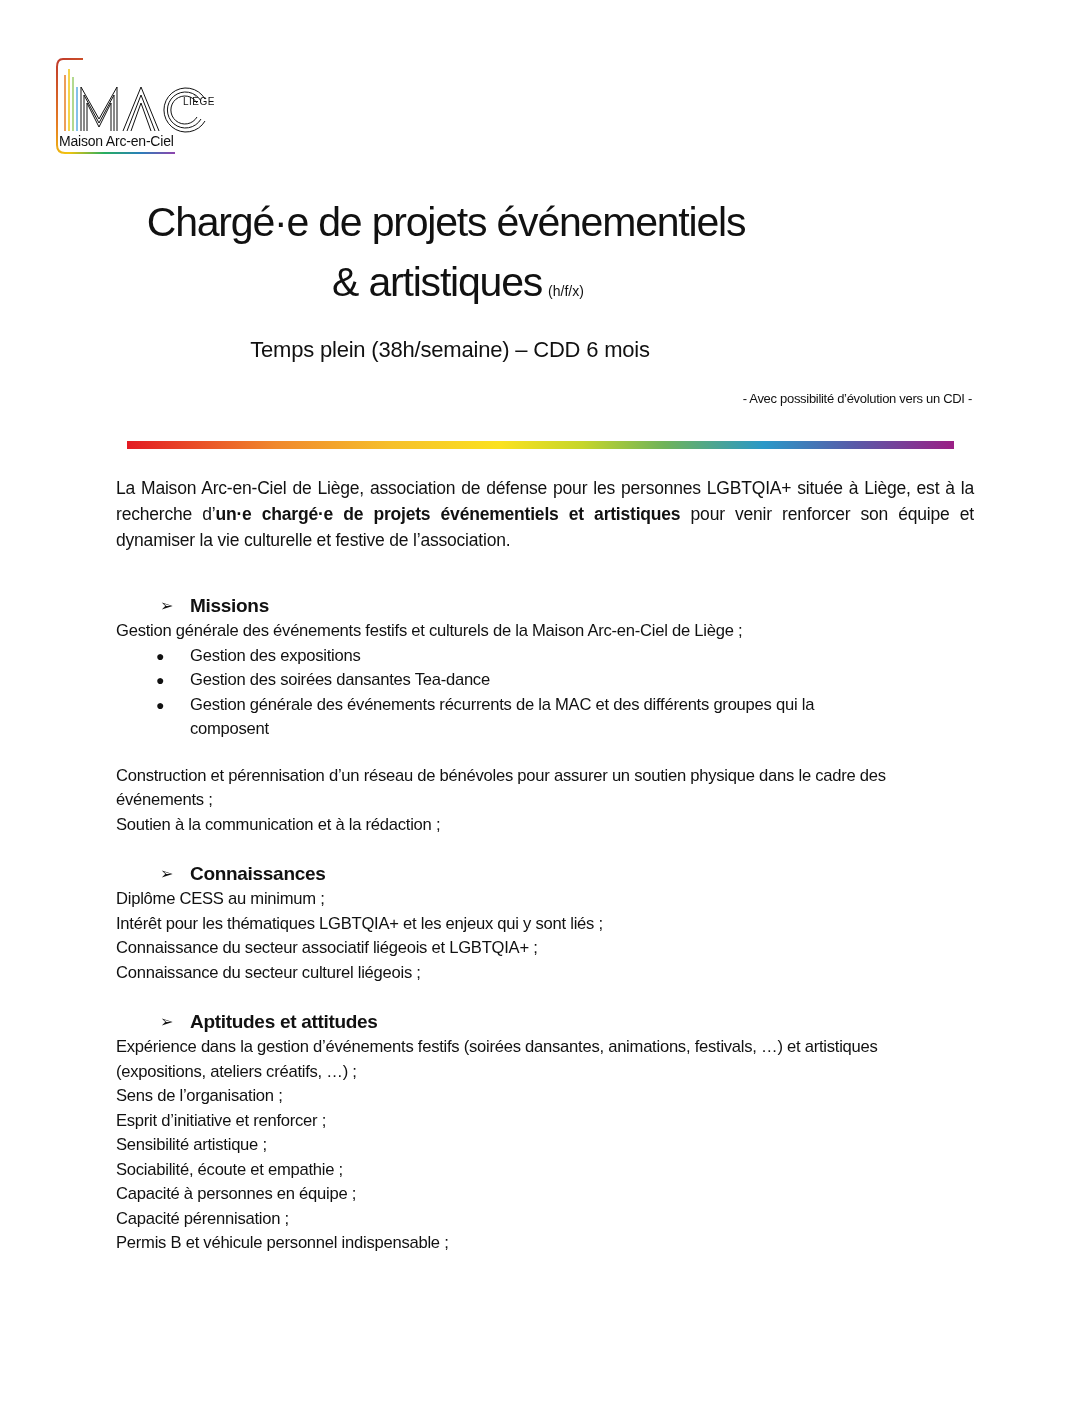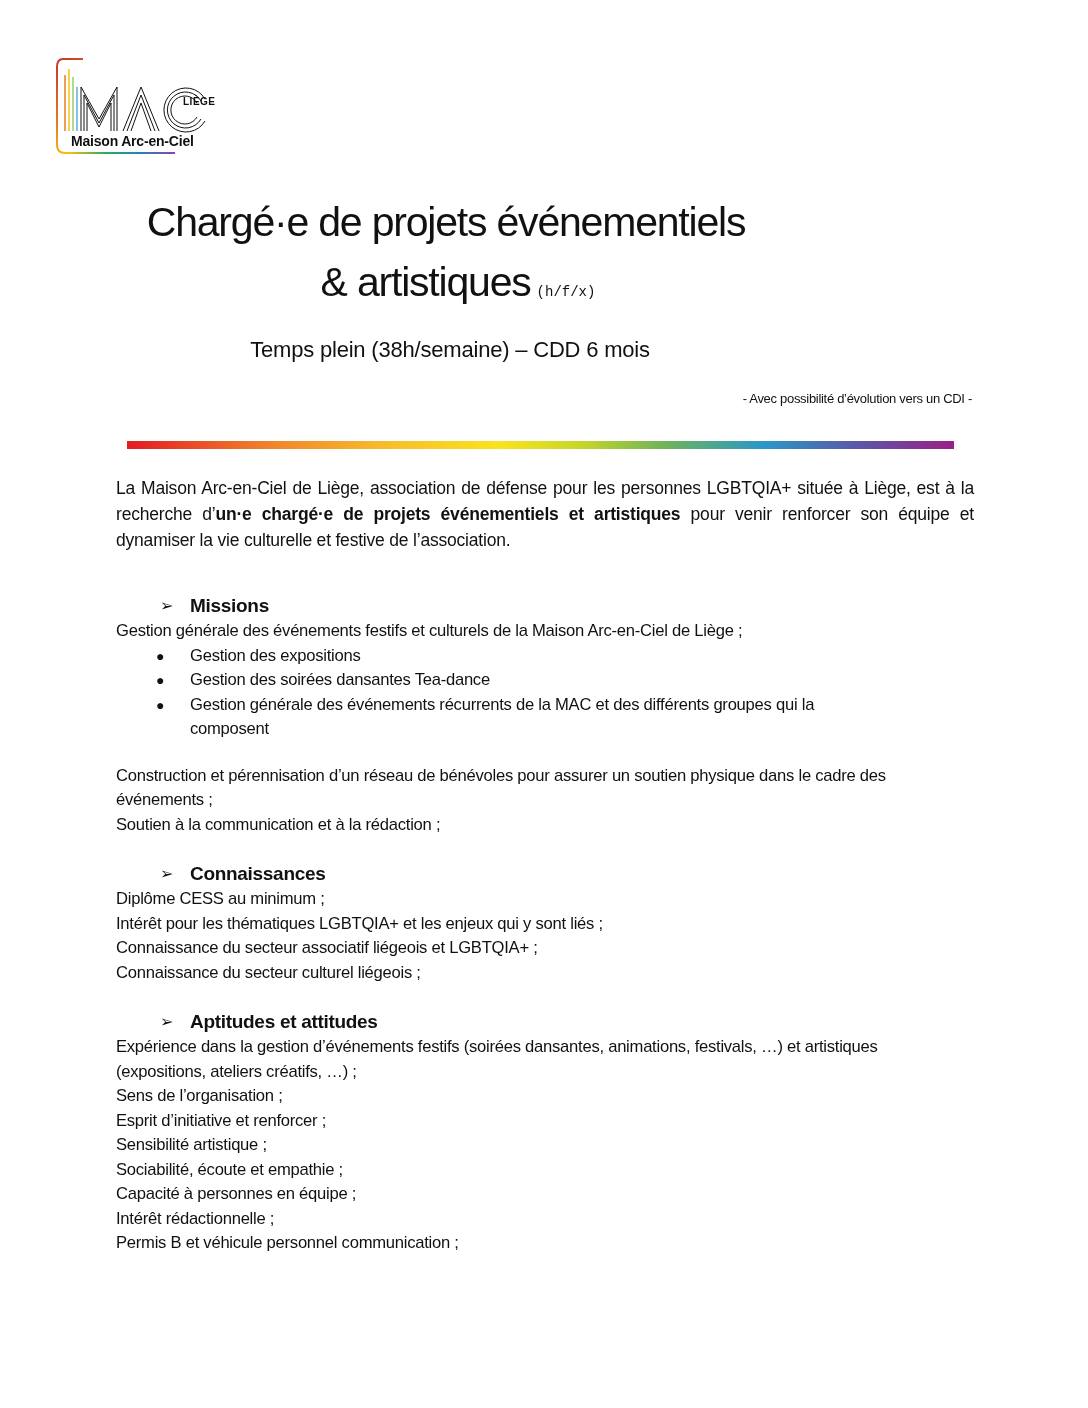--- a/index.html
+++ b/index.html
@@ -1,28 +1,28 @@
 <!DOCTYPE html>
 <html><head>
 <meta charset="utf-8">
 <style>
   html, body { margin: 0; padding: 0; background: #ffffff; }
   body {
     width: 1088px; height: 1408px; position: relative; overflow: hidden;
     font-family: "Liberation Sans", "DejaVu Sans", sans-serif;
     color: #111;
   }
-  .logo { position: absolute; left: 55px; top: 57px; width: 160px; height: 100px; font-weight: bold; }
+  .logo { position: absolute; left: 55px; top: 57px; width: 160px; height: 100px; }
   .title {
     position: absolute; left: 0; width: 892px; text-align: center;
     font-size: 41px; letter-spacing: -1.2px; color: #111; line-height: 1;
   }
   .title.l1 { top: 202px; }
   .title.l2 { top: 262px; left: 12px; }
-  .title .small { font-size: 14px; letter-spacing: 0; margin-left: 6px; font-family: Liberation Mono, monospace; }
+  .title .small { font-size: 14px; letter-spacing: 0; margin-left: 6px; }
   .subtitle {
     position: absolute; top: 337px; left: 0; width: 900px; text-align: center;
     font-size: 22px; letter-spacing: -0.2px;
   }
   .note {
     position: absolute; top: 391px; right: 116px; font-size: 13px; letter-spacing: -0.3px;
   }
   .rainbow {
     position: absolute; left: 127px; top: 441px; width: 827px; height: 8px;
     background: linear-gradient(90deg, #e31b23 0%, #f0882c 18%, #f6c02a 32%, #fbe21f 45%, #c6d62a 55%, #6fb35a 65%, #2a98c8 77%, #5a5aa8 88%, #9b1f85 100%);
@@ -69,21 +69,21 @@
       <path d="M32 74 V46 L44 70 L56 46 V74"></path>
       <path d="M68 74 L86 30 L104 74"></path>
       <path d="M72 74 L86 38 L100 74"></path>
       <path d="M76 74 L86 46 L96 74"></path>
       <path d="M150 42 A22 22 0 1 0 150 64"></path>
       <path d="M146 44 A18 18 0 1 0 146 62"></path>
       <path d="M142 46 A14 14 0 1 0 142 60"></path>
     </g>
   </svg>
   <span style="position:absolute;left:128px;top:39px;font-size:10px;letter-spacing:0.5px;">LIÈGE</span>
-  <span style="position:absolute;left:16px;top:76px;font-size:14px;letter-spacing:-0.2px;">Maison Arc-en-Ciel</span>
+  <span style="position:absolute;left:4px;top:76px;font-size:14px;letter-spacing:-0.2px;">Maison Arc-en-Ciel</span>
 </div>
 
 <div class="title l1">Chargé·e de projets événementiels</div>
 <div class="title l2">
   <span>&amp; artistiques</span><span class="small">(h/f/x)</span>
 </div>
 <div class="subtitle">Temps plein (38h/semaine) – CDD 6 mois</div>
 <div class="note">- Avec possibilité d’évolution vers un CDI -</div>
 
 <div class="rainbow"></div>
@@ -137,16 +137,16 @@
       <span class="arrow">➢</span>
       <span>Aptitudes et attitudes</span>
     </div>
     <div class="line">Expérience dans la gestion d’événements festifs (soirées dansantes, animations, festivals, …) et artistiques</div>
     <div class="line">(expositions, ateliers créatifs, …) ;</div>
     <div class="line">Sens de l’organisation ;</div>
     <div class="line">Esprit d’initiative et renforcer ;</div>
     <div class="line">Sensibilité artistique ;</div>
     <div class="line">Sociabilité, écoute et empathie ;</div>
     <div class="line">Capacité à personnes en équipe ;</div>
-    <div class="line">Intérêt rédactionnelle ;</div>
-    <div class="line">Permis B et véhicule personnel communication ;</div>
+    <div class="line">Capacité pérennisation ;</div>
+    <div class="line">Permis B et véhicule personnel indispensable ;</div>
   </div>
 </div>
 
 </body></html>

